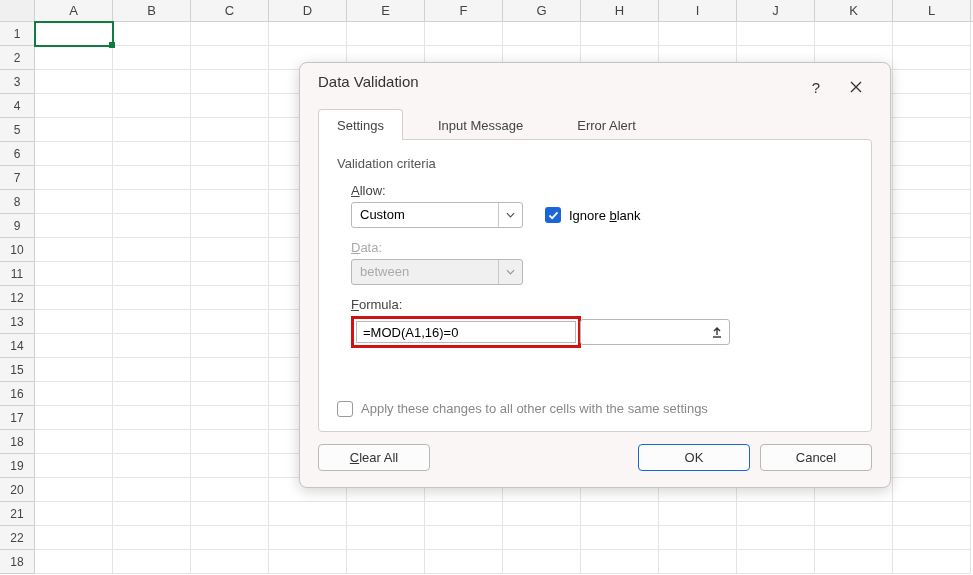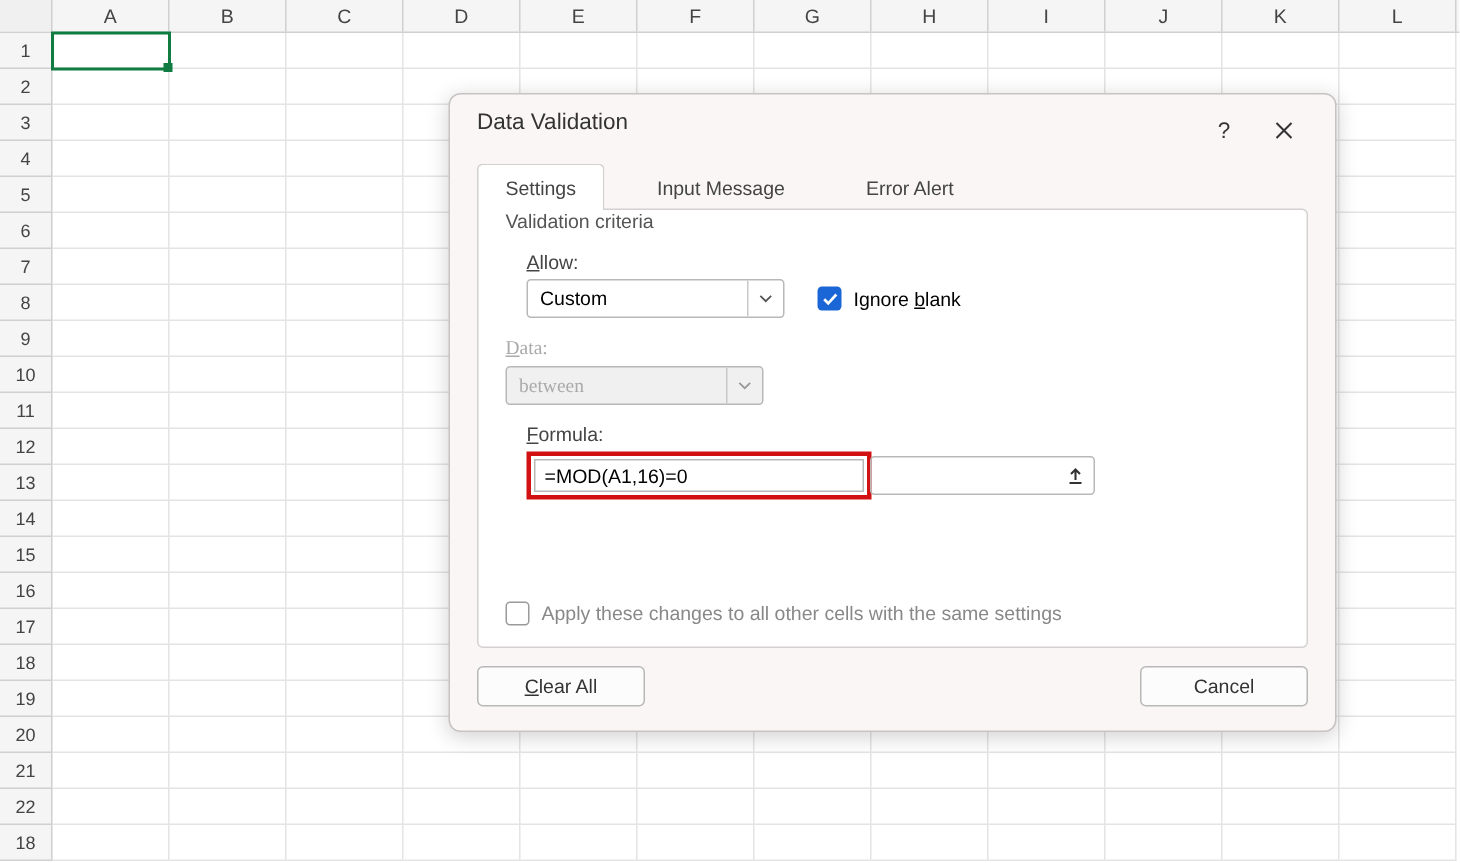--- a/index.html
+++ b/index.html
@@ -113,21 +113,21 @@
       border-color: #d4d0d0;
       z-index: 2;
     }
     .dialog-body {
       flex: 1;
       margin: 0 18px;
       background: #fff;
       border: 1px solid #d4d0d0;
       border-radius: 0 4px 4px 4px;
       margin-top: -1px;
-      padding: 0 18px;
+      padding: 16px 18px;
       position: relative;
     }
     .fieldset-label {
       font-size: 13px;
       color: #555;
       margin-bottom: 12px;
     }
     .form-row { margin-bottom: 12px; }
     .lbl {
       display: block;
@@ -631,21 +631,21 @@
       <div class="checkbox">
         <span class="chk checked">
           <svg viewBox="0 0 12 10">
               <path d="M1.5 5 L4.5 8 L10.5 1.5" stroke="#fff" stroke-width="2" fill="none"></path>
             </svg>
         </span>
         <span><span>Ignore </span><span class="underline">b</span><span>lank</span></span>
       </div>
     </div>
 
-    <div class="form-row" style="font-family:Liberation Serif, serif;">
+    <div class="form-row" style="margin-left:14px;">
       <label class="lbl disabled"><span class="underline">D</span><span>ata:</span></label>
       <div class="combo disabled">
         <span class="combo-text">between</span>
         <span class="combo-btn">
           <svg class="chev" viewBox="0 0 10 6">
               <path d="M1 1 L5 5 L9 1" stroke="#999" stroke-width="1.3" fill="none"></path>
             </svg>
         </span>
       </div>
     </div>
@@ -667,15 +667,16 @@
 
     <div class="apply-row">
       <span class="chk unchecked"></span>
       <span>Apply these changes to all other cells with the same settings</span>
     </div>
   </div>
 
   <div class="dialog-footer">
     <button class="btn"><span class="underline">C</span><span>lear All</span></button>
     <span class="push"></span>
+    <button class="btn primary">OK</button>
     <button class="btn">Cancel</button>
   </div>
 </div>
 
 </body></html>

